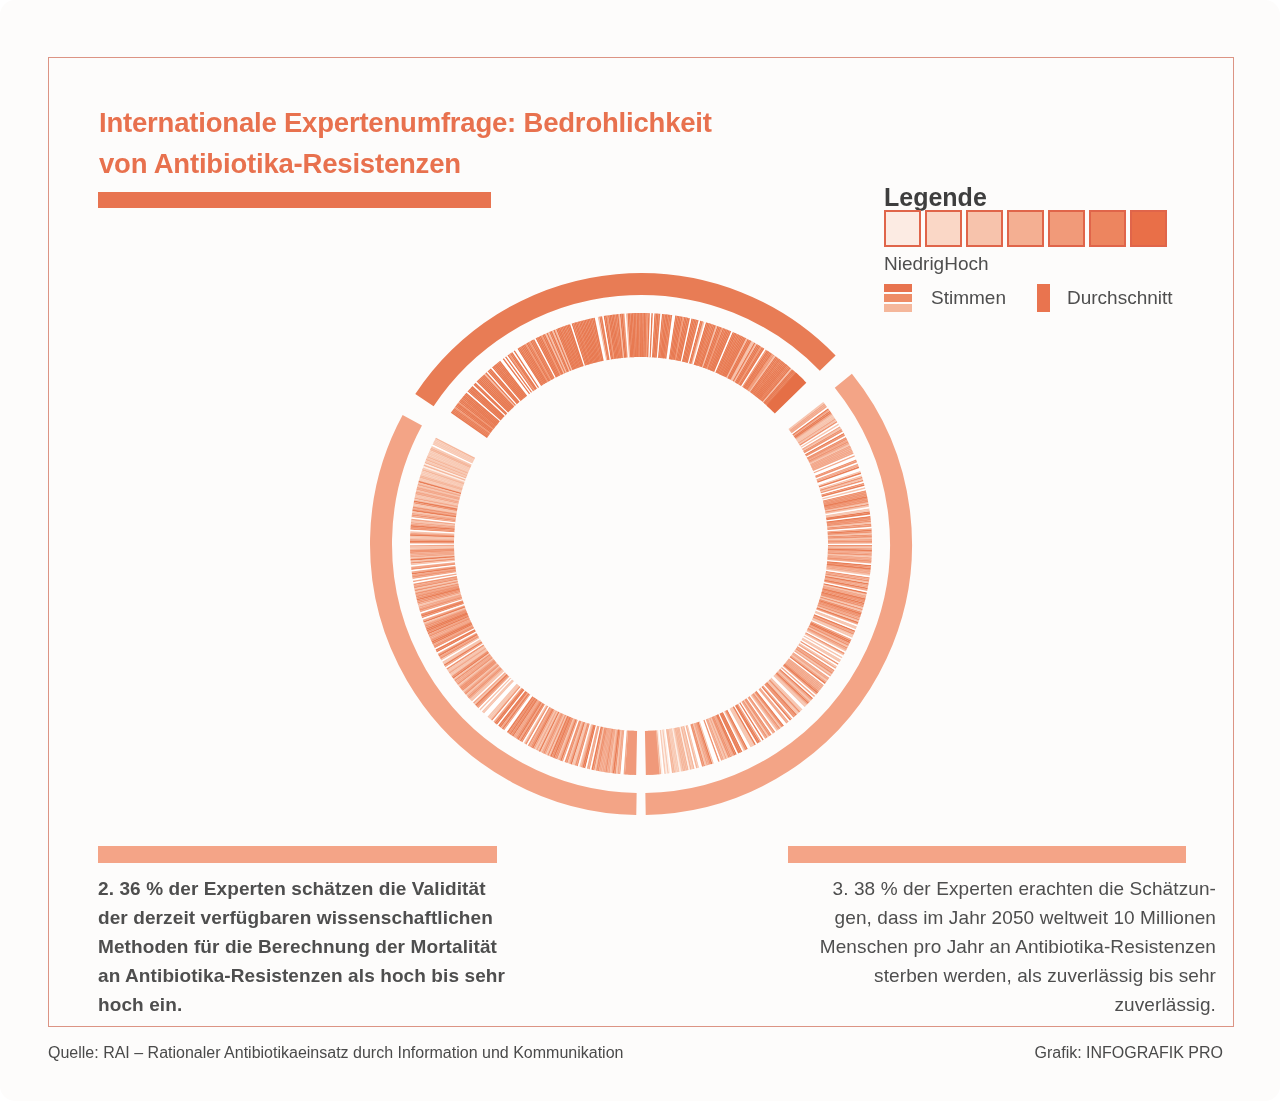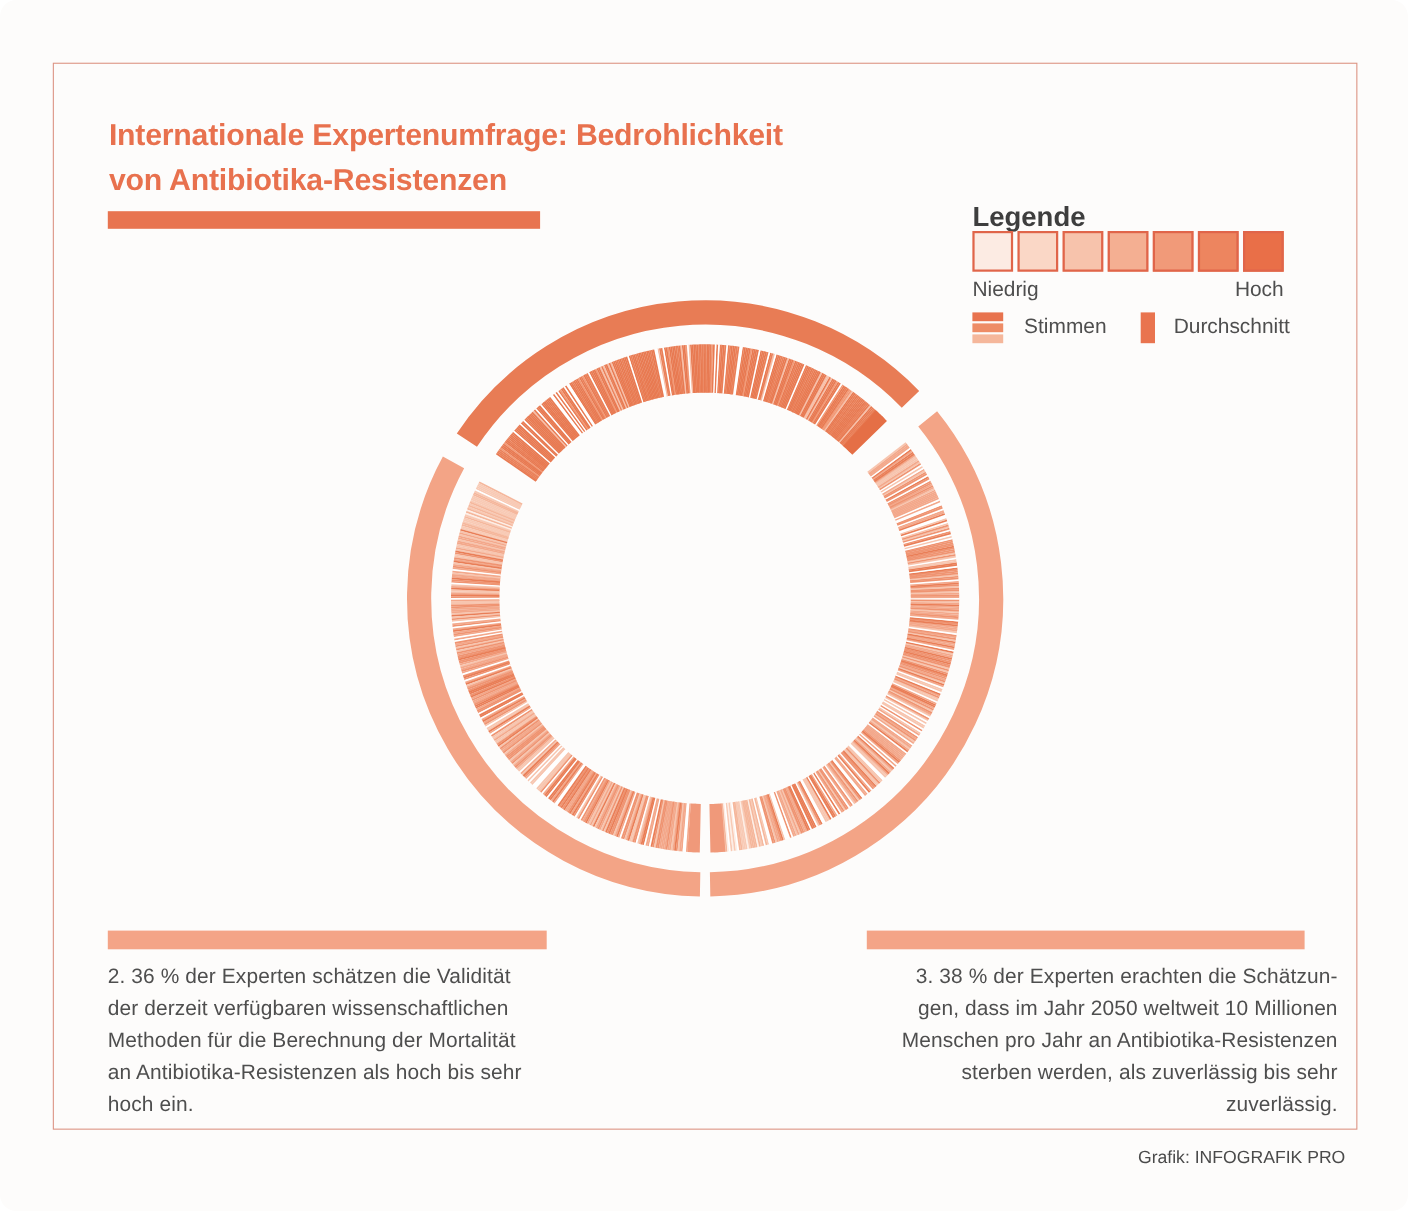--- a/index.html
+++ b/index.html
@@ -7,27 +7,27 @@
   #canvas{position:relative;width:1280px;height:1101px;background:#fdfcfb;overflow:hidden;border-radius:15px;}
   #frame{position:absolute;left:48px;top:57px;width:1184px;height:968px;border:1px solid #dc9484;}
   #title{position:absolute;left:99px;top:84px;font-size:27.5px;line-height:41px;font-weight:bold;
          letter-spacing:-0.2px;white-space:pre-line;}
   .bar{position:absolute;height:16px;}
   #bar1{left:98px;top:192px;width:393px;}
   #bar2{left:98px;top:846px;width:399px;height:17px;}
   #bar3{left:788px;top:846px;width:398px;height:17px;}
   .blurb{position:absolute;font-size:19px;line-height:29px;color:#4e4e4e;white-space:pre-line;letter-spacing:0.1px;}
   #text1{left:98px;top:218px;width:430px;}
-  #text2{left:98px;top:874px;width:440px;}
+  #text2{left:98px;top:874px;width:440px;font-weight:bold;}
   #text3{left:776px;top:874px;width:440px;text-align:right;}
   #legend{position:absolute;left:884px;top:183px;width:300px;}
   #legend-title{font-size:25px;font-weight:bold;color:#3e3e3e;}
   #legend-scale{position:absolute;top:27px;left:0;display:flex;gap:4px;}
   .swatch{width:37px;height:37px;box-sizing:border-box;border:2px solid #e0654a;}
-  #legend-scale-labels{position:absolute;top:70px;left:0;width:283px;display:flex;justify-content:space-between;
+  #legend-scale-labels{position:absolute;top:70px;left:0;width:283px;display:flex;
          font-size:19px;color:#4e4e4e;}
   #legend-row2{position:absolute;top:101px;left:0;display:flex;align-items:center;font-size:19px;color:#4e4e4e;}
   #votes-icon{display:flex;flex-direction:column;gap:2px;width:28px;margin-right:19px;}
   #votes-icon div{height:8px;}
   #votes-label{margin-right:31px;}
   #average-icon{width:13px;height:28px;margin-right:17px;}
   #donut-svg{position:absolute;left:355px;top:258px;}
   .footer{position:absolute;top:1044px;font-size:16px;color:#4a4a4a;}
   #footer-left{left:48px;}
   #footer-right{right:57px;text-align:right;}
@@ -991,14 +991,15 @@
 der derzeit verfügbaren wissenschaftlichen
 Methoden für die Berechnung der Mortalität
 an Antibiotika-Resistenzen als hoch bis sehr
 hoch ein.</div>
   <div id="text3" class="blurb">3. 38 % der Experten erachten die Schätzun-
 gen, dass im Jahr 2050 weltweit 10 Millionen
 Menschen pro Jahr an Antibiotika-Resistenzen
 sterben werden, als zuverlässig bis sehr
 zuverlässig.</div>
 
+  <div id="footer-left" class="footer">Quelle: RAI – Rationaler Antibiotikaeinsatz durch Information und Kommunikation</div>
   <div id="footer-right" class="footer">Grafik: INFOGRAFIK PRO</div>
 </div>
 
 </body></html>

